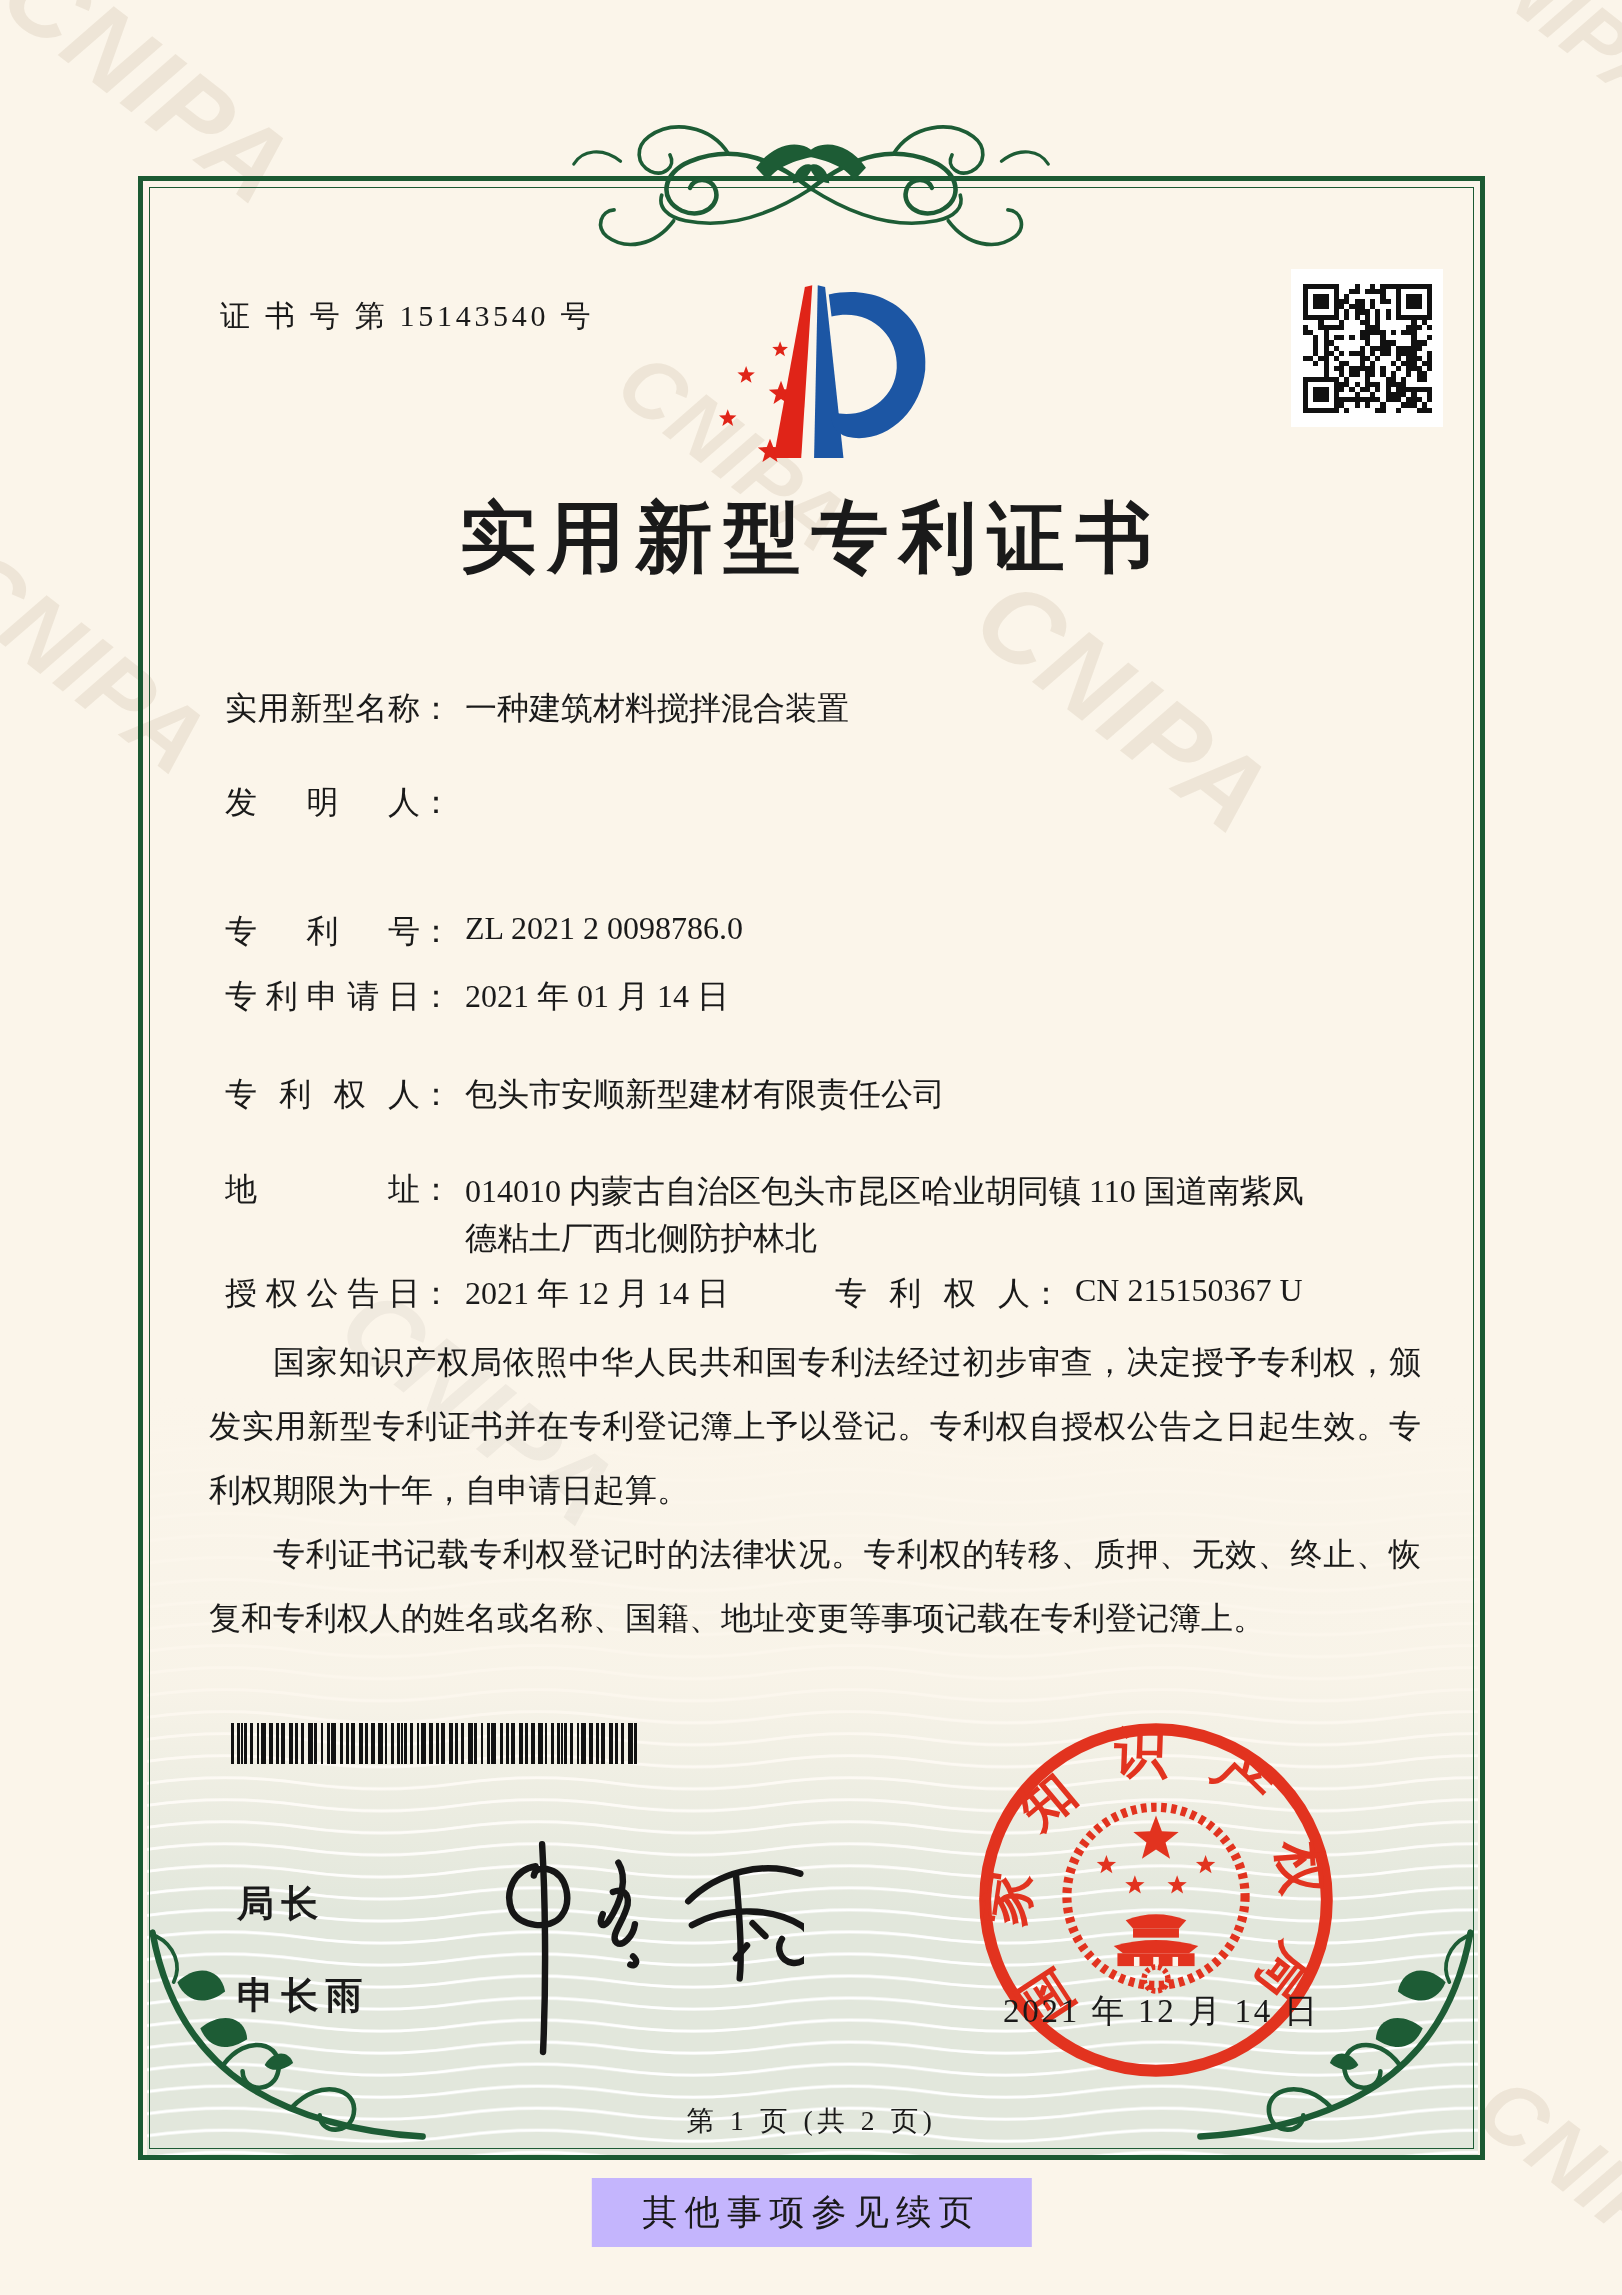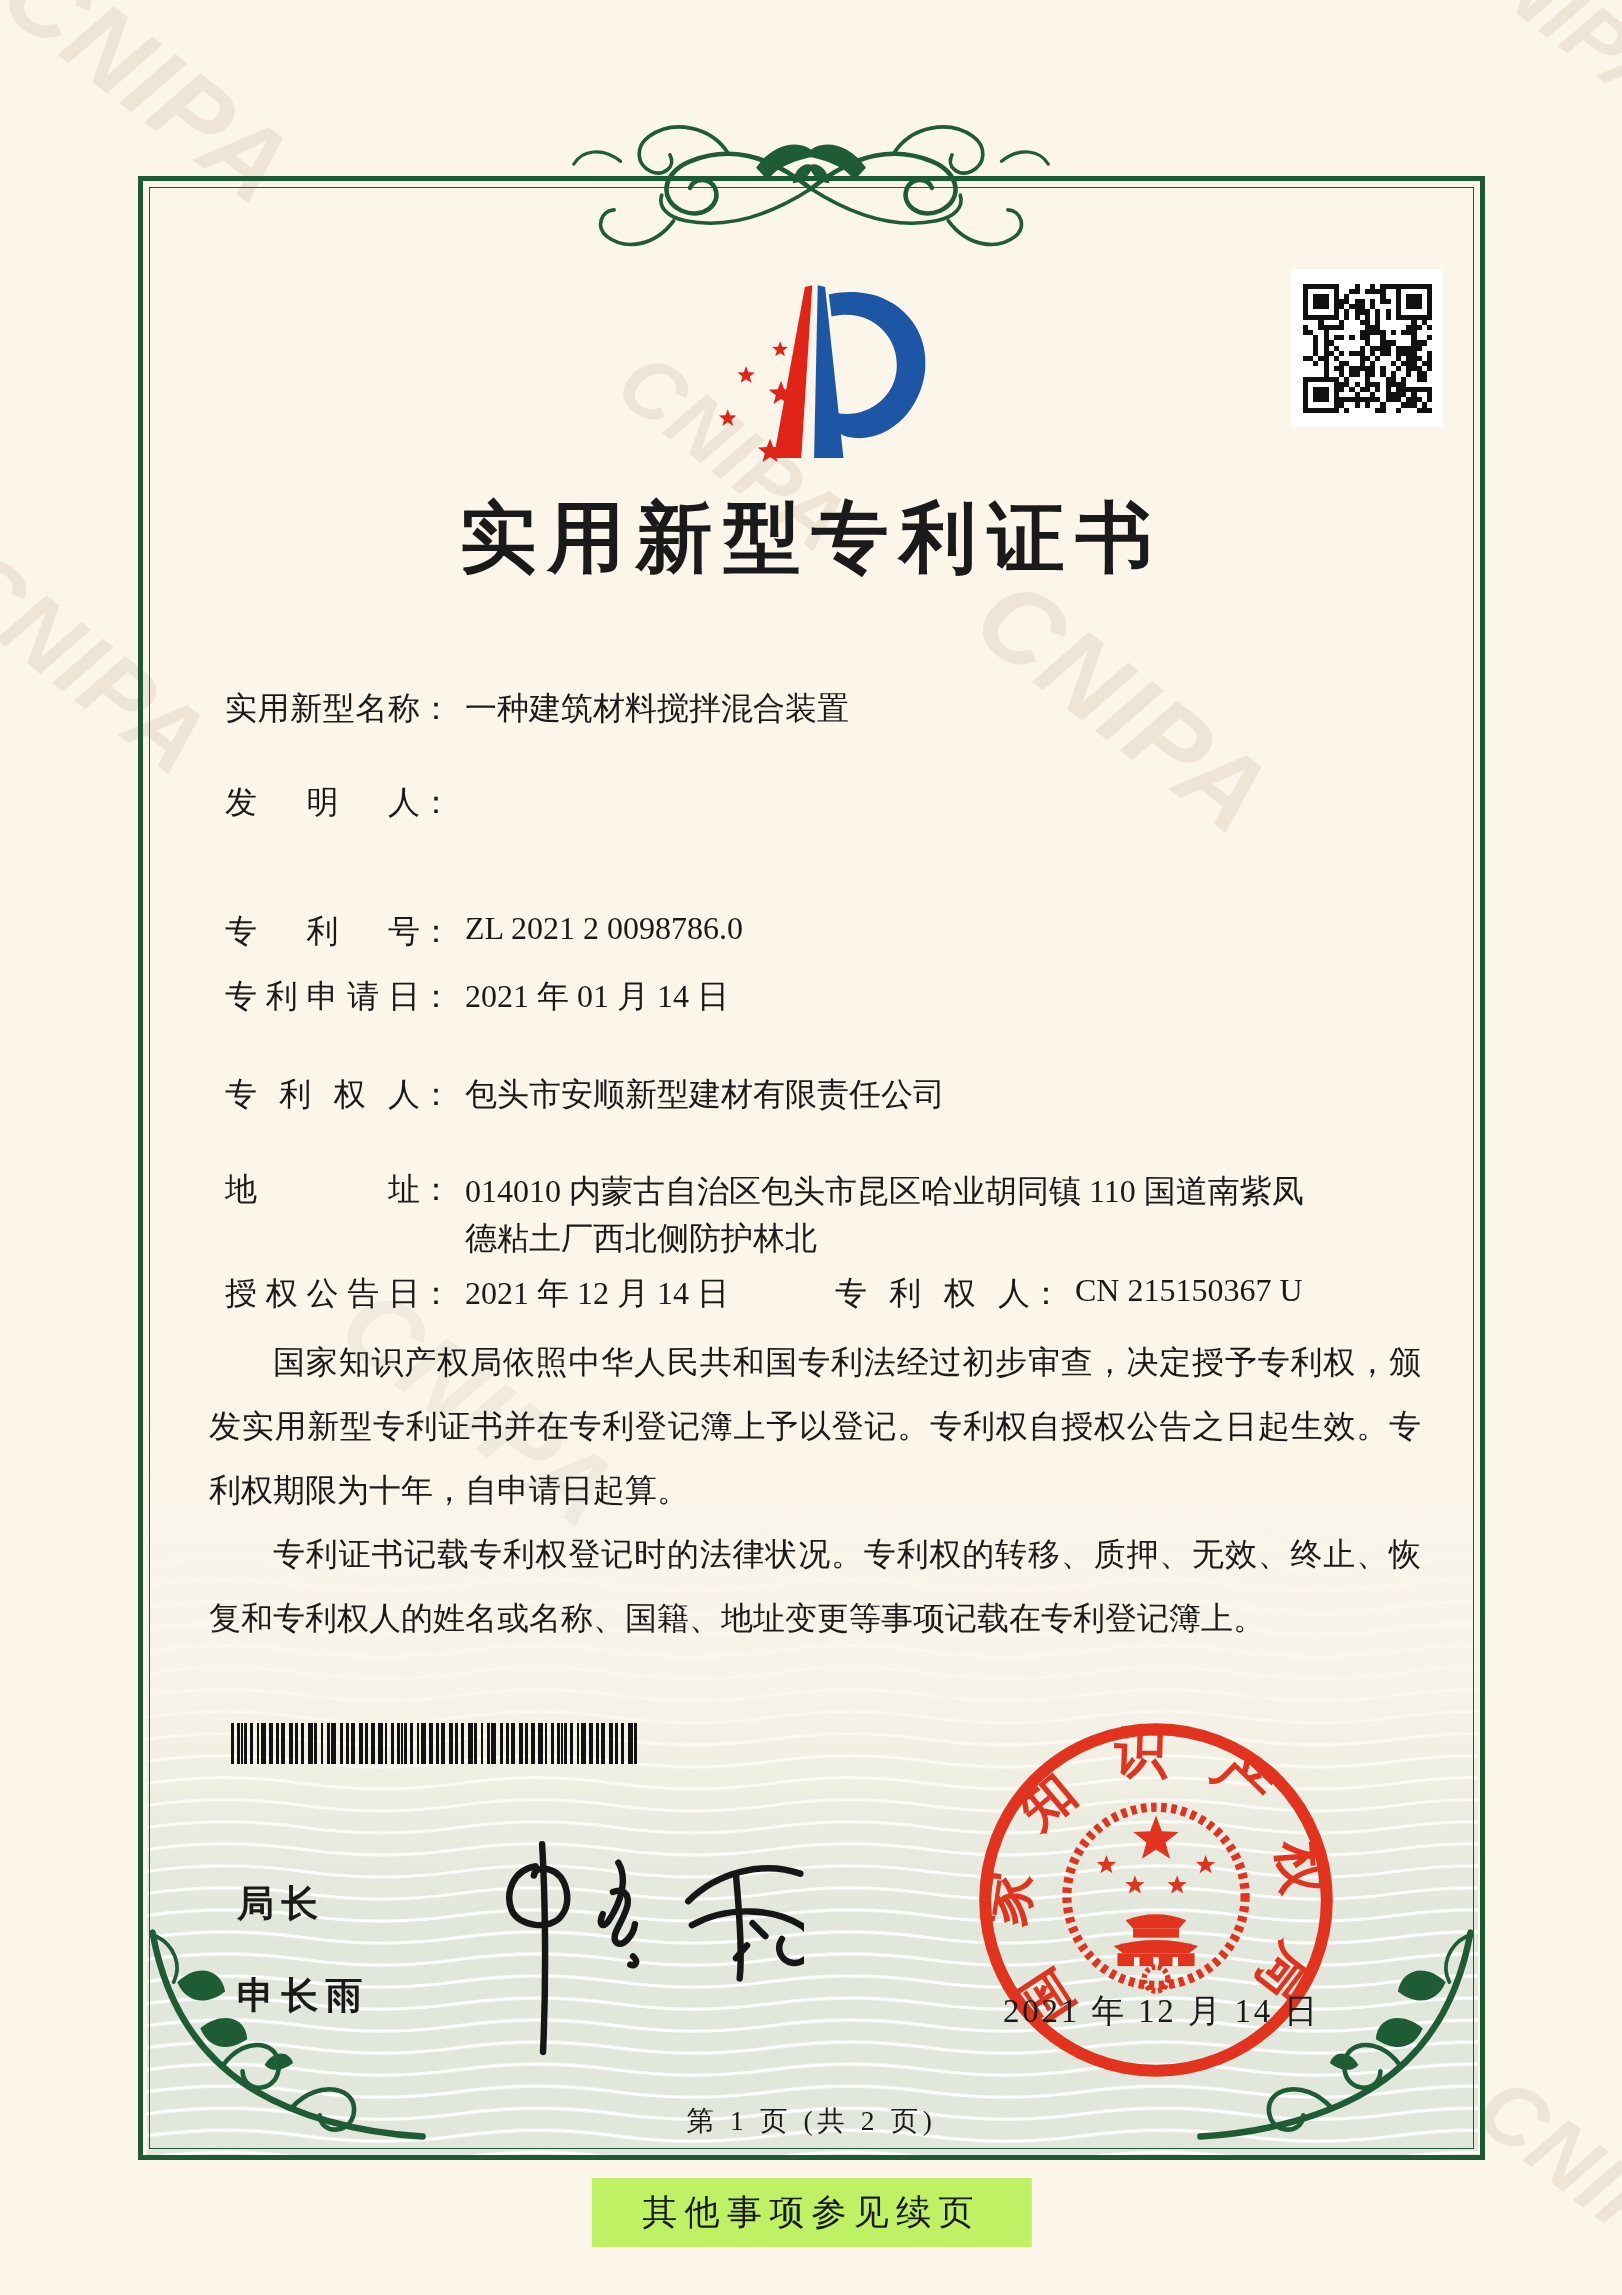--- a/index.html
+++ b/index.html
@@ -49,21 +49,21 @@
   .officer-name{position:absolute;left:237px;top:1971px;font-family:"Liberation Sans",sans-serif;
                 font-size:37px;font-weight:600;letter-spacing:7.3px;z-index:5;}
   .signature{position:absolute;left:464px;top:1835px;width:340px;height:228px;z-index:6;}
   .seal{position:absolute;left:976px;top:1720px;width:360px;height:360px;z-index:5;}
   .seal-ring-text{font-size:58px;font-weight:bold;letter-spacing:44px;font-family:"Liberation Serif",serif;}
   .seal-date{position:absolute;left:996px;top:1989px;width:331px;text-align:center;font-size:33px;
              letter-spacing:2.8px;z-index:7;}
   
   .page-info{position:absolute;left:138px;top:2103px;width:1347px;text-align:center;font-size:27.5px;
              letter-spacing:4.6px;z-index:5;}
-  .continuation{position:absolute;left:50%;top:2178px;transform:translateX(-50%);background:#bef264;
+  .continuation{position:absolute;left:50%;top:2178px;transform:translateX(-50%);background:#c4b5fd;
                 padding:11px 51px;font-size:35px;letter-spacing:7.3px;z-index:5;white-space:nowrap;}
 </style>
 </head>
 <body>
 
 <div class="page">
 
   <svg class="wave-layer" viewBox="0 0 1449 828" preserveAspectRatio="none">
     <defs>
       <pattern id="wv" width="340" height="24" patternUnits="userSpaceOnUse">
@@ -124,20 +124,21 @@
       <path d="M18,6 C 30,72 60,132 120,172 C 172,206 242,224 312,228" stroke-width="7"></path>
       <path d="M95,150 C 120,116 160,125 155,156 C 151,181 117,181 116,157" stroke-width="5"></path>
       <path d="M170,196 C 200,164 242,175 237,203 C 233,226 201,226 200,205" stroke-width="5"></path>
       <path d="M45,60 C 68,38 93,47 97,70 C 78,85 55,84 45,60 Z" fill="#1d5c35" stroke="none"></path>
       <path d="M70,110 C 95,90 120,99 121,122 C 100,136 79,133 70,110 Z" fill="#1d5c35" stroke="none"></path>
       <path d="M22,10 C 42,20 50,42 41,60" stroke-width="4"></path>
       <path d="M140,150 C 150,134 166,134 171,148 C 160,157 147,158 140,150 Z" fill="#1d5c35" stroke="none"></path>
     </g>
   </svg>
 
+  <div class="cert-no">证 书 号 第 15143540 号</div>
 
   <svg class="logo" viewBox="0 0 270 215">
     <polygon fill="#e02418" points="97.0,73.0 99.2,78.9 105.6,79.2 100.6,83.2 102.3,89.3 97.0,85.8 91.7,89.3 93.4,83.2 88.4,79.2 94.8,78.9"></polygon>
     <polygon fill="#e02418" points="60.0,100.0 62.5,106.6 69.5,106.9 64.0,111.3 65.9,118.1 60.0,114.2 54.1,118.1 56.0,111.3 50.5,106.9 57.5,106.6"></polygon>
     <polygon fill="#e02418" points="98.0,116.0 101.5,125.2 111.3,125.7 103.6,131.8 106.2,141.3 98.0,135.9 89.8,141.3 92.4,131.8 84.7,125.7 94.5,125.2"></polygon>
     <polygon fill="#e02418" points="40.0,147.0 42.5,153.6 49.5,153.9 44.0,158.3 45.9,165.1 40.0,161.2 34.1,165.1 36.0,158.3 30.5,153.9 37.5,153.6"></polygon>
     <polygon fill="#e02418" points="86.0,179.0 89.5,188.2 99.3,188.7 91.6,194.8 94.2,204.3 86.0,198.9 77.8,204.3 80.4,194.8 72.7,188.7 82.5,188.2"></polygon>
     <polygon points="124,14 132,12 120,200 90,200" fill="#e02418"></polygon>
     <polygon points="138,12 146,14 166,200 134,200" fill="#1c56a4"></polygon>
     <path d="M150,22 C 215,8 260,52 255,104 C 250,152 210,186 170,177 C 157,173 151,163 154,150 C 186,159 222,138 224,102 C 226,64 192,36 153,46 Z" fill="#1c56a4"></path>

